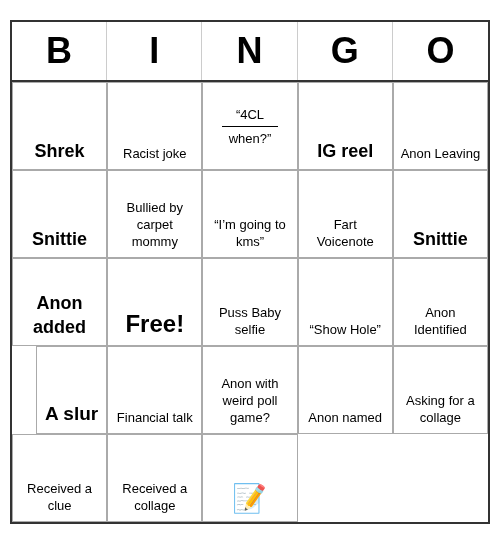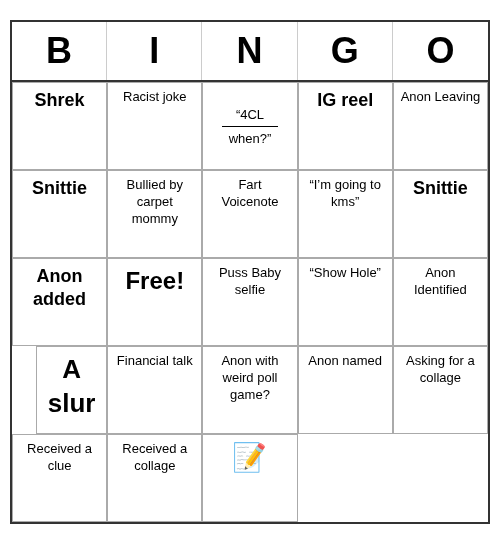--- a/index.html
+++ b/index.html
@@ -31,21 +31,21 @@
     .bingo-header-cell:last-child { border-right: none; }
     .bingo-grid {
       display: grid;
       grid-template-columns: repeat(5, 1fr);
       border-top: 2px solid #333;
     }
     .bingo-cell {
       border: 1px solid #aaa;
       min-height: 88px;
       display: flex;
-      align-items: flex-start;
+      align-items: flex-end;
       justify-content: center;
       text-align: center;
       padding: 6px;
       font-size: 13px;
       color: #000;
       position: relative;
     }
     .bingo-cell.large-text {
       font-size: 18px;
       font-weight: bold;
@@ -112,24 +112,24 @@
         <span class="cell-text">Anon Leaving</span>
       </div>
 
     <div class="bingo-cell large-text">
         <span class="cell-text">Snittie</span>
       </div>
     <div class="bingo-cell">
         <span class="cell-text">Bullied by carpet mommy</span>
       </div>
     <div class="bingo-cell">
-        <span class="cell-text">Fart Voicenote</span>
+        <span class="cell-text">“I’m going to kms”</span>
       </div>
     <div class="bingo-cell">
-        <span class="cell-text">“I’m going to kms”</span>
+        <span class="cell-text">Fart Voicenote</span>
       </div>
     <div class="bingo-cell large-text">
         <span class="cell-text">Snittie</span>
       </div>
 
     <div class="bingo-cell large-text">
         <span class="cell-text">Anon added</span>
       </div>
     <div class="bingo-cell free">
         <span class="cell-text">Free!</span>
@@ -137,21 +137,21 @@
     <div class="bingo-cell">
         <span class="cell-text">Puss Baby selfie</span>
       </div>
     <div class="bingo-cell">
         <span class="cell-text">“Show Hole”</span>
       </div>
 
     <div class="bingo-cell">
         <span class="cell-text">Anon Identified</span>
       </div>
-    <div class="bingo-cell" style="font-size:26px;font-weight:bold;margin-left:24px;">
+    <div class="bingo-cell" style="font-size:19px;font-weight:bold;margin-left:24px;">
         <span class="cell-text">A slur</span>
       </div>
     <div class="bingo-cell">
         <span class="cell-text">Financial talk</span>
       </div>
     <div class="bingo-cell">
         <span class="cell-text">Anon with weird poll game?</span>
       </div>
     <div class="bingo-cell">
         <span class="cell-text">Anon named</span>

